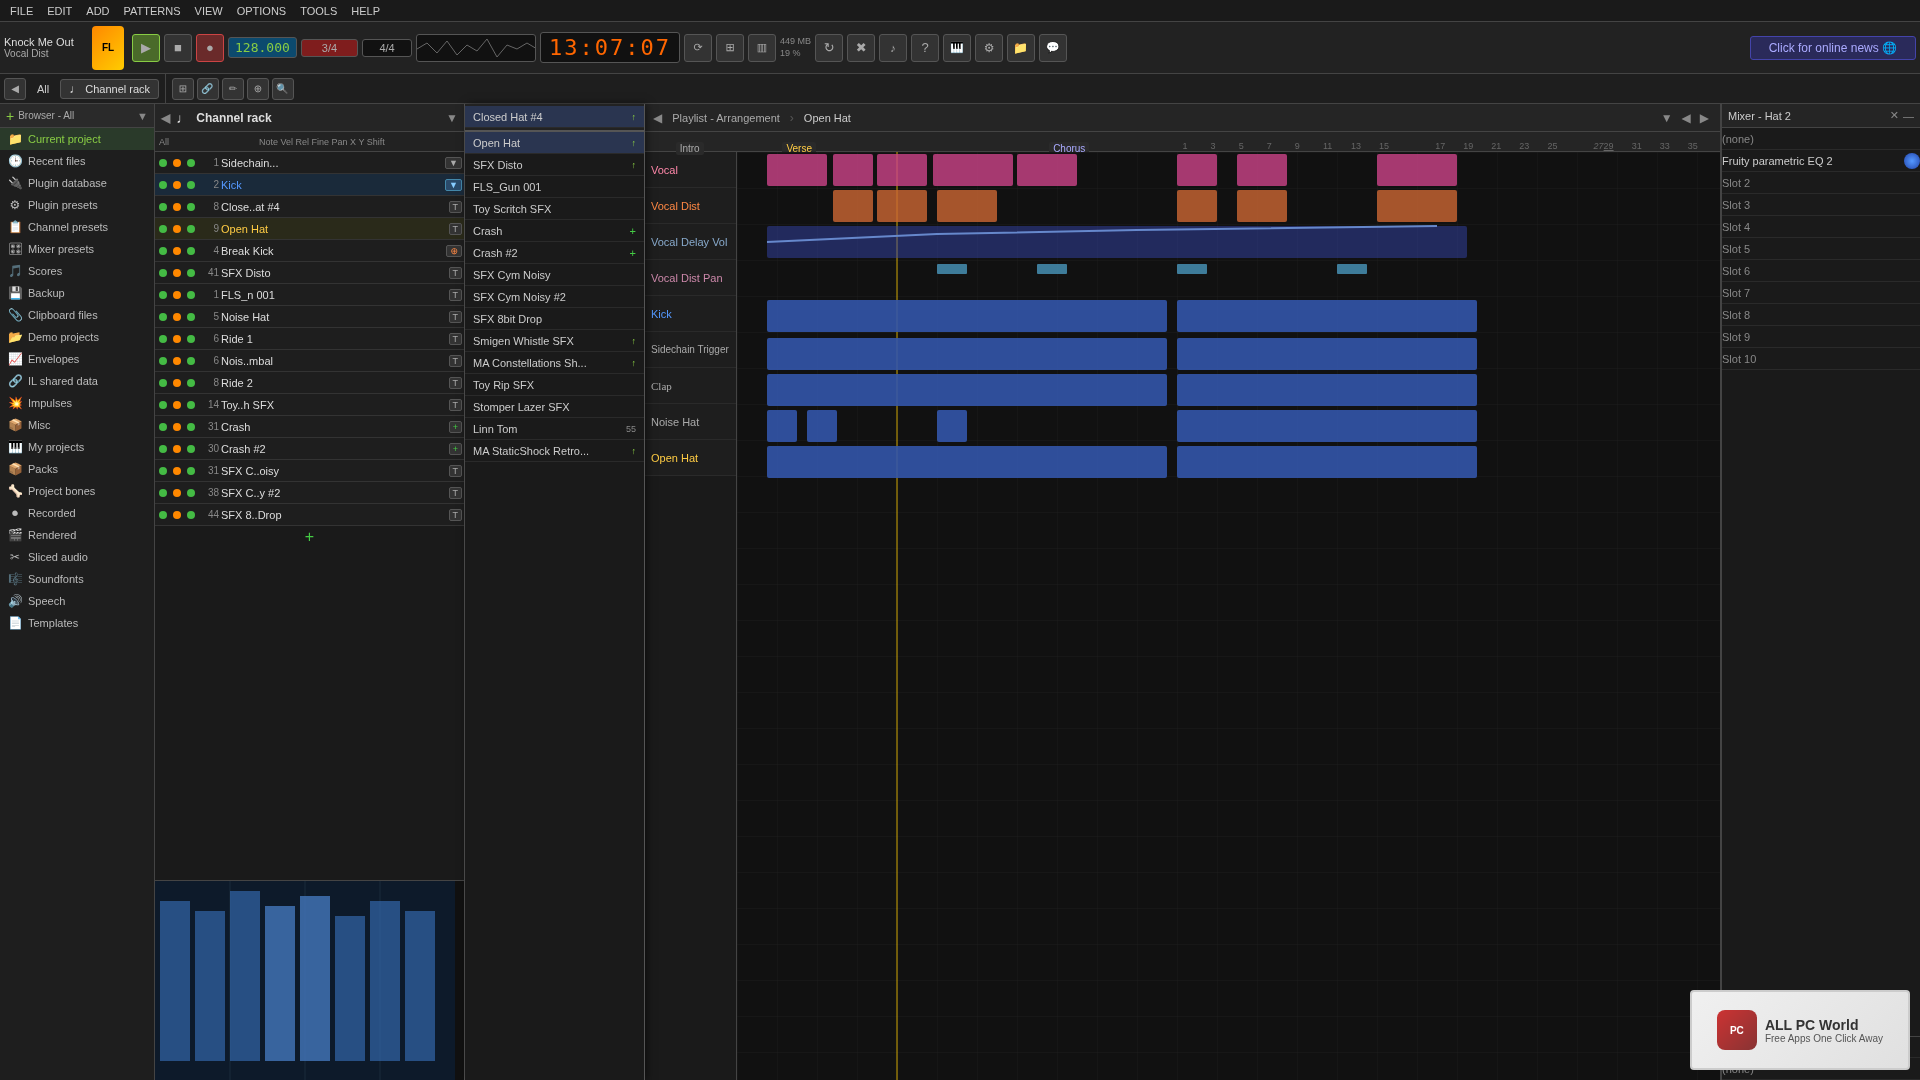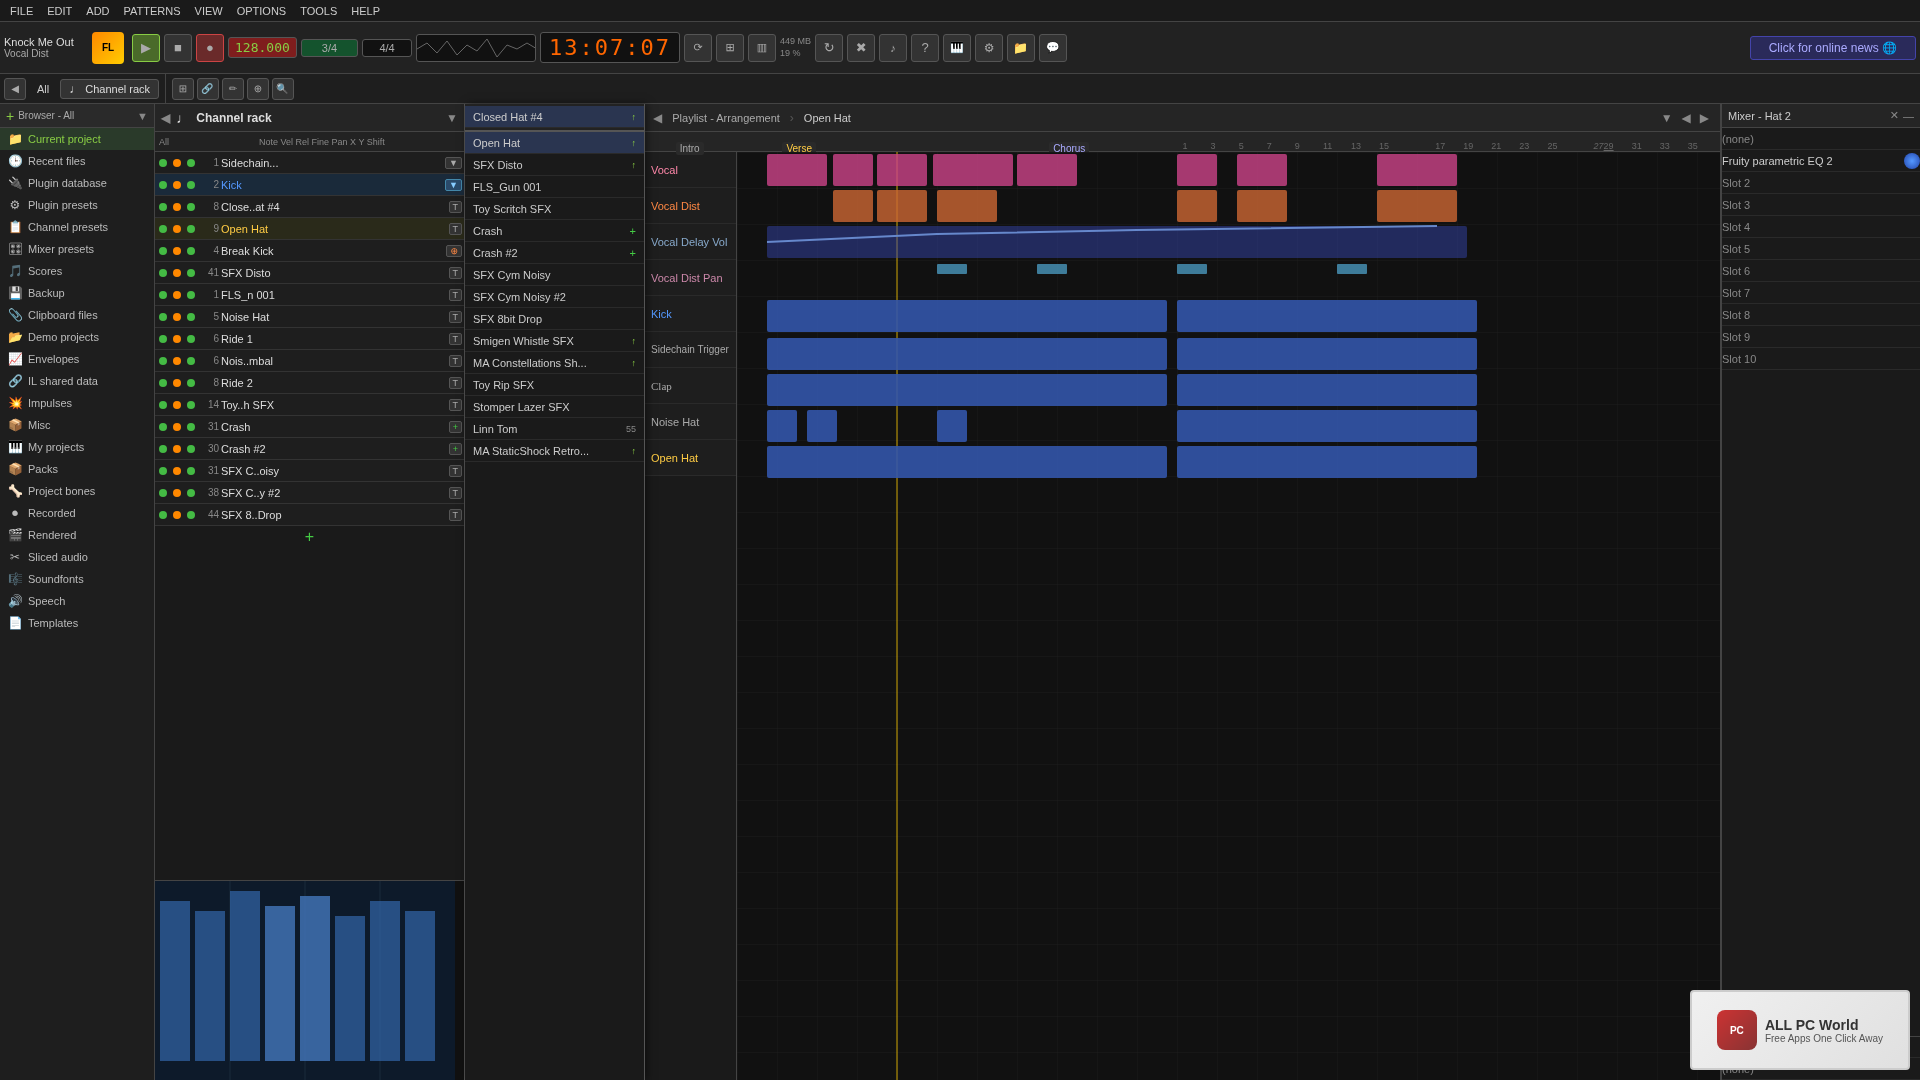--- a/index.html
+++ b/index.html
@@ -64,21 +64,21 @@
       padding: 2px 8px;
       color: #ff6600;
       font-size: 22px;
       font-family: monospace;
       letter-spacing: 2px;
       min-width: 130px;
       text-align: center;
     }
 
     .bpm-display {
-      background: #7f1d1d;
+      background: #0c4a6e;
       border: 1px solid #555;
       border-radius: 3px;
       padding: 2px 6px;
       color: #88cc44;
       font-size: 13px;
       font-family: monospace;
       min-width: 65px;
       text-align: center;
     }
 
@@ -349,29 +349,29 @@
   <span class="menu-item">HELP</span>
 </div>
 
 <div class="toolbar">
 
   <div style="display:flex;flex-direction:column;min-width:80px;margin-right:4px;">
     <span style="font-size:11px;color:#ddd;">Knock Me Out</span>
     <span style="font-size:10px;color:#aaa;">Vocal Dist</span>
   </div>
 
-  <div style="width:32px;height:32px;background:linear-gradient(135deg,#ff8800,#ffcc00);border-radius:4px;display:flex;align-items:center;justify-content:center;font-weight:bold;font-size:10px;color:#000;margin-right:4px;">FL</div>
+  <div style="width:32px;height:44px;background:linear-gradient(135deg,#ff8800,#ffcc00);border-radius:4px;display:flex;align-items:center;justify-content:center;font-weight:bold;font-size:10px;color:#000;margin-right:4px;">FL</div>
 
   <div class="toolbar-btn" style="background:#4a6a2a;border-color:#88cc44;">▶</div>
   <div class="toolbar-btn">■</div>
   <div class="toolbar-btn" style="background:#6a2a2a;border-color:#cc4444;">●</div>
 
   <div class="bpm-display">128.000</div>
 
-  <div style="background:#14532d;border:1px solid #555;border-radius:3px;padding:2px 20px;color:#aaa;font-size:11px;min-width:50px;text-align:center;">3/4</div>
+  <div style="background:#7f1d1d;border:1px solid #555;border-radius:3px;padding:2px 20px;color:#aaa;font-size:11px;min-width:50px;text-align:center;">3/4</div>
   <div style="background:#111;border:1px solid #555;border-radius:3px;padding:2px 6px;color:#aaa;font-size:11px;min-width:50px;text-align:center;">4/4</div>
 
   <div style="width:120px;height:28px;background:#111;border:1px solid #555;border-radius:3px;overflow:hidden;position:relative;">
     <svg width="120" height="28" style="position:absolute;">
       <polyline points="0,14 10,8 20,18 30,6 40,20 50,10 60,16 70,4 80,22 90,10 100,14 110,8 120,14" fill="none" stroke="#666" stroke-width="1"></polyline>
     </svg>
   </div>
 
   <div class="transport-display">13:07:07</div>
 

